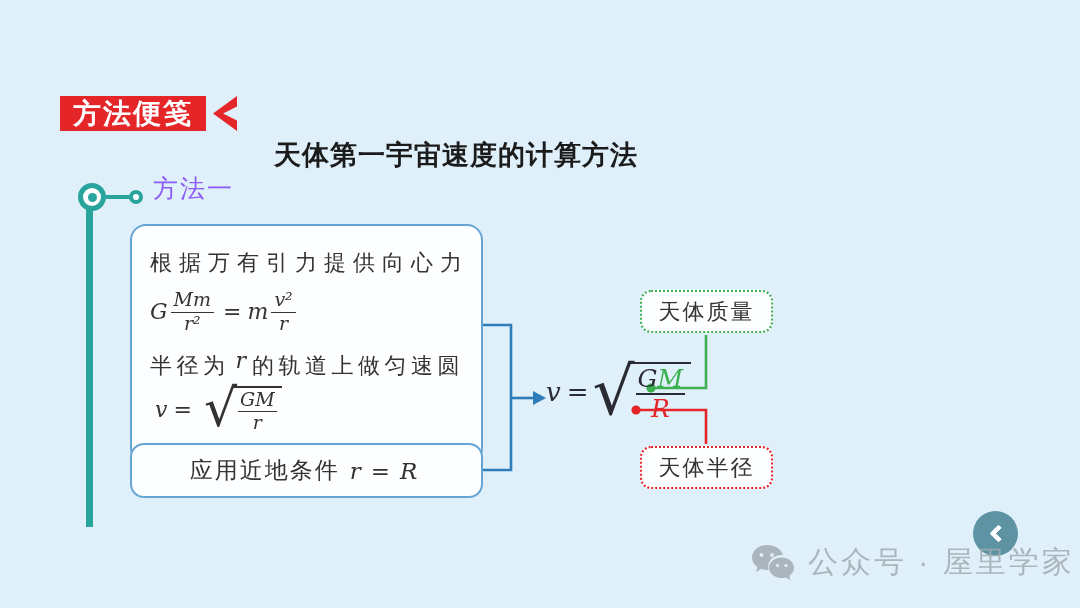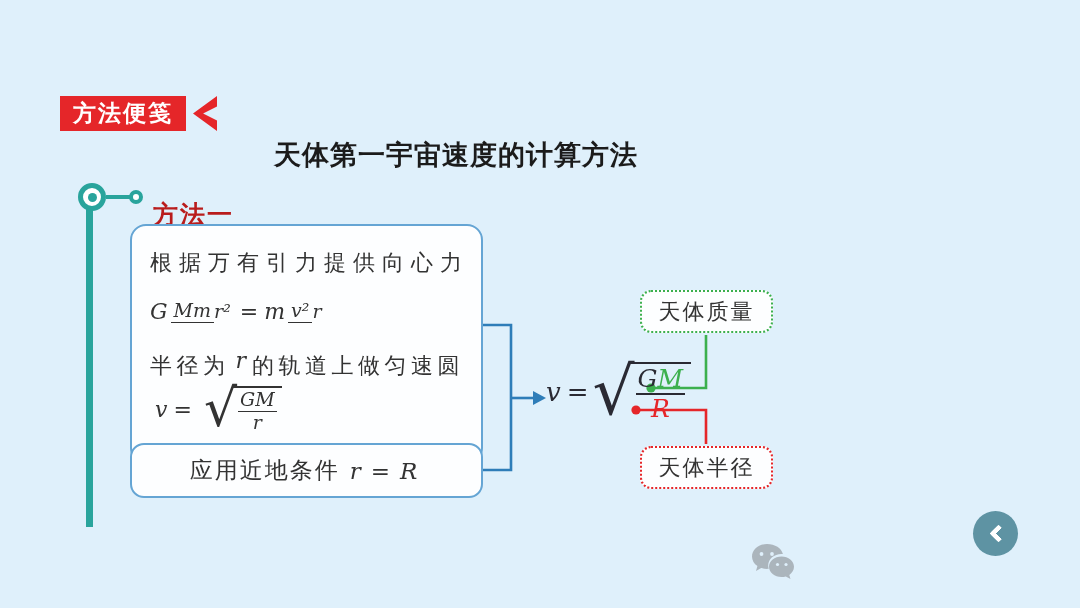--- a/index.html
+++ b/index.html
@@ -5,21 +5,21 @@
   * { margin:0; padding:0; box-sizing:border-box; }
   html,body { width:1080px; height:608px; }
   body { font-family:"Liberation Sans", sans-serif; }
   .page {
     position:relative; width:1080px; height:608px;
     background:#dff0fb; overflow:hidden;
   }
   
   .badge { position:absolute; left:60px; top:96px; height:35px; display:flex; }
   .badge-rect {
-    background:#e52629; color:#fff; font-size:23px; font-weight:700;
+    background:#e52629; color:#fff; font-size:28px; font-weight:700;
     letter-spacing:2px; padding:0 13px; display:flex; align-items:center; height:35px;
   }
   .badge-tail {
     width:24px; height:35px; margin-left:7px; background:#e52629;
     clip-path:polygon(0 50%, 100% 0, 100% 30%, 42% 50%, 100% 70%, 100% 100%);
   }
   
   .title {
     position:absolute; left:196px; top:137px; width:520px; text-align:center;
     font-size:27px; font-weight:700; color:#1b1b1b; letter-spacing:1px;
@@ -29,34 +29,34 @@
   .node-big {
     position:absolute; left:78px; top:183px; width:28px; height:28px; border-radius:50%;
     border:5px solid #29a49c; background:#fff; display:flex; align-items:center; justify-content:center;
   }
   .node-big-dot { width:9px; height:9px; border-radius:50%; background:#29a49c; }
   .node-link { position:absolute; left:106px; top:195px; width:25px; height:4px; background:#29a49c; }
   .node-small {
     position:absolute; left:129px; top:190px; width:14px; height:14px; border-radius:50%;
     border:4px solid #29a49c; background:#fff;
   }
-  .method-label { position:absolute; left:153px; top:198px; font-size:25px; font-weight:700; color:#b91c1c; letter-spacing:2px; }
+  .method-label { position:absolute; left:153px; top:172px; font-size:25px; font-weight:400; color:#8b5cf6; letter-spacing:2px; }
   
   .box1 {
     position:absolute; left:130px; top:224px; width:353px; height:240px;
     background:#fdfeff; border:2px solid #65a5d4; border-radius:16px;
     padding:12px 16px 8px 18px; color:#333;
     font-family:"DejaVu Serif", serif; font-size:22px;
   }
   .box1 .bline { height:49px; display:flex; align-items:center; white-space:nowrap; }
   .cjk-wide { letter-spacing:7px; }
   .cjk-mid  { letter-spacing:4.5px;margin-top:10px; }
   .cjk-tight{ letter-spacing:1px; }
   .mvar { font-style:italic; font-family:"DejaVu Serif", serif; }
-  .frac { display:inline-flex; flex-direction:row; align-items:center; vertical-align:middle; font-size:19px; line-height:1.12; margin:0 3px; }
+  .frac { display:inline-flex; flex-direction:column; align-items:center; vertical-align:middle; font-size:19px; line-height:1.12; margin:0 3px; }
   .frac .ftop { border-bottom:1.6px solid #333; padding:0 3px 1px; }
   .eqsign { margin:0 6px; }
   
   .sqrt { display:inline-flex; align-items:flex-start; margin-left:6px; }
   .sqrt .radical { font-size:52px; line-height:44px; font-family:"DejaVu Serif", serif; margin-right:-4px; font-style:normal; }
   .sqrt .rootbox { display:inline-flex; flex-direction:column; align-items:center; border-top:2.4px solid #333; padding:1px 5px 0; font-size:19px; line-height:1.12; }
   .sqrt .rtop { border-bottom:1.6px solid #333; padding:0 2px 1px; }
   
   .box2 {
     position:absolute; left:130px; top:443px; width:353px; height:55px;
@@ -199,15 +199,16 @@
         <path d="M17 2 C8.7 2 2 7.6 2 14.5 c0 3.9 2.1 7.3 5.4 9.6 L6 29 l5.2-2.9 c1.8 .5 3.8 .8 5.8 .8 .6 0 1.2 0 1.8-.1 -0.4-1.1-.6-2.2-.6-3.4 0-6.4 5.9-11.5 13.2-11.5 .5 0 1 0 1.5 .1 C31.6 6.3 25 2 17 2 Z"></path>
         <path d="M31.5 14.5 c-6.9 0-12.5 4.6-12.5 10.3 0 5.7 5.6 10.3 12.5 10.3 1.5 0 3-.2 4.3-.6 L40.5 37 l-1.2-4.1 c2.8-1.9 4.7-4.8 4.7-8.1 0-5.7-5.6-10.3-12.5-10.3 Z"></path>
       </g>
       <g fill="#dff0fb">
         <circle cx="11.5" cy="12" r="1.9"></circle>
         <circle cx="22" cy="12" r="1.9"></circle>
         <circle cx="27.5" cy="22.5" r="1.6"></circle>
         <circle cx="36" cy="22.5" r="1.6"></circle>
       </g>
     </svg>
+    <span class="wm-text">公众号 · 屋里学家</span>
   </div>
 
 </div>
 
 </body></html>

